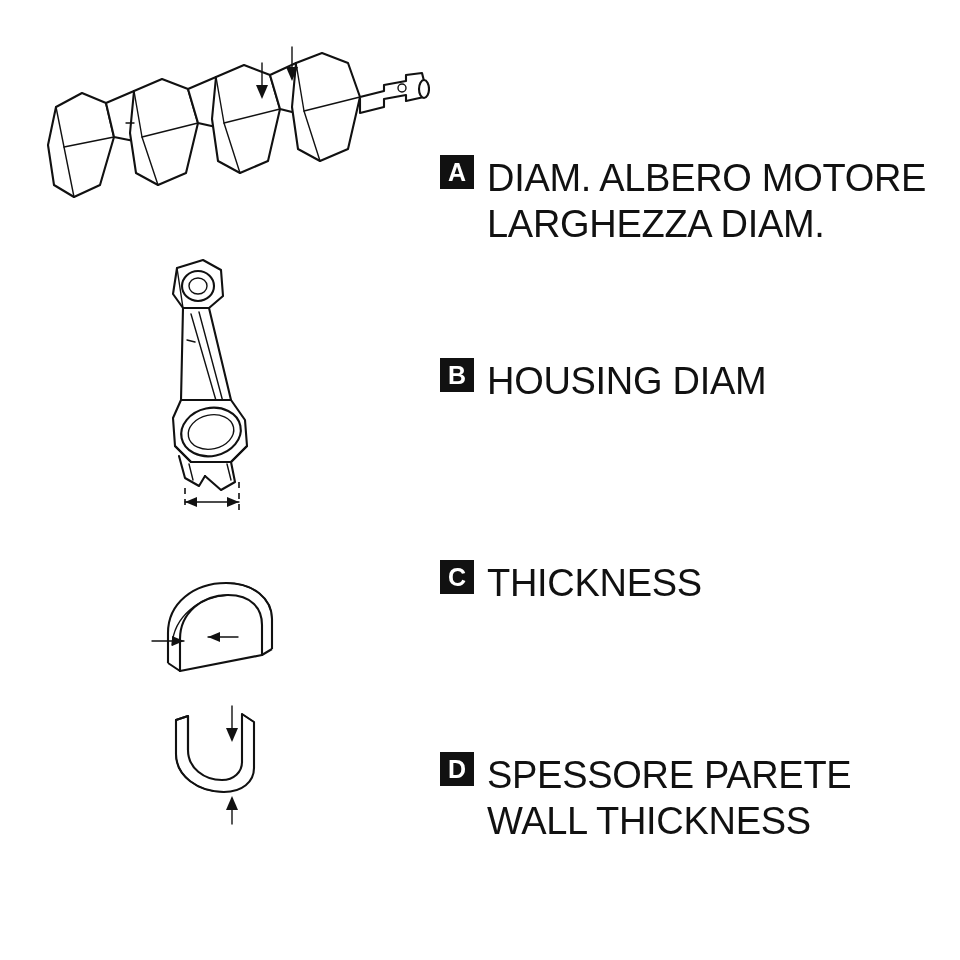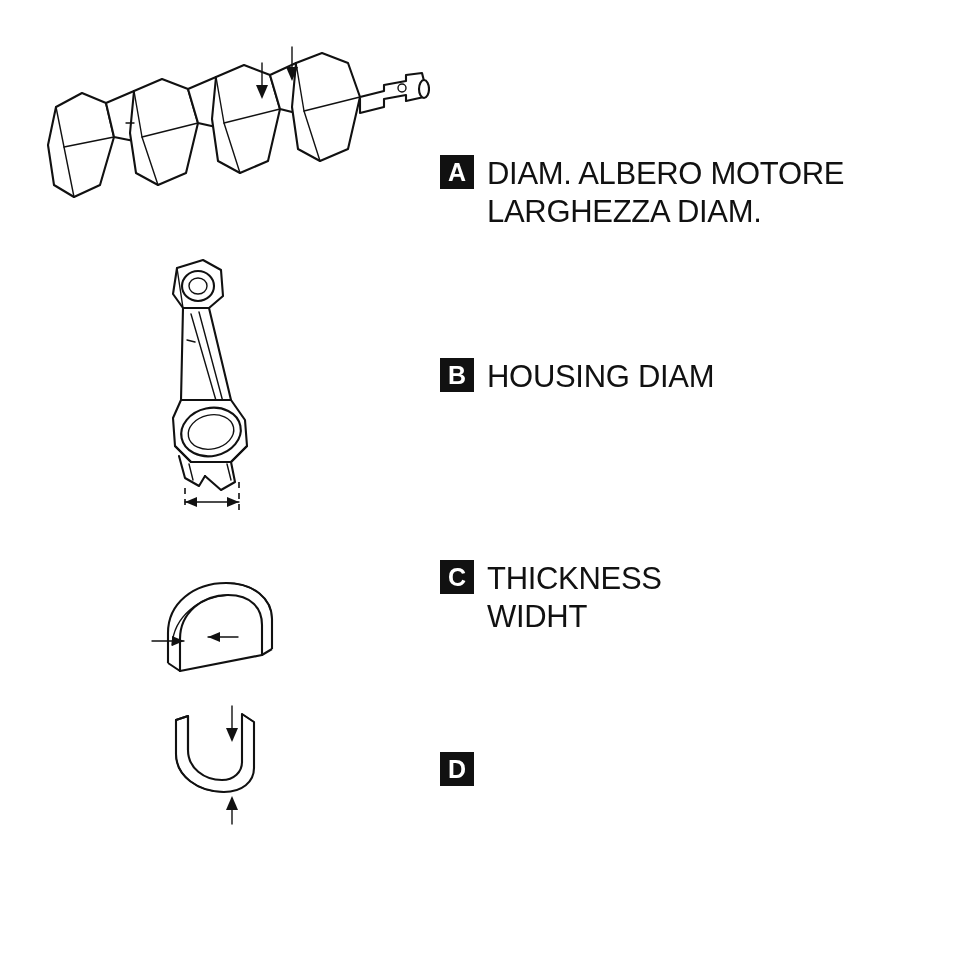--- a/index.html
+++ b/index.html
@@ -35,21 +35,21 @@
     color: #ffffff;
     font-size: 25px;
     font-weight: bold;
     line-height: 34px;
     text-align: center;
     flex: 0 0 auto;
     letter-spacing: 0px;
   }
   .label-text {
     margin-left: 13px;
-    font-size: 31px;
+    font-size: 38px;
     line-height: 1.22;
     font-weight: 500;
     letter-spacing: -0.3px;
     white-space: nowrap;
     color: #111111;
   }
   .label-text .line2 { display: block; }
 
   .label-a { left: 440px; top: 155px; }
   .label-b { left: 440px; top: 358px; }
@@ -187,21 +187,20 @@
         <path class="ln-thin" d="M88,62 L58,62"></path>
         <path class="fillk" d="M58,62 L70,57 L70,67 Z"></path>
       </g>
     </svg>
   </div>
 
   <div class="label-block label-c">
     <div class="letter-badge">C</div>
     <div class="label-text">
       <span>THICKNESS</span>
-      <span class="line2">WIDHT</span>
     </div>
   </div>
 
   <div class="drawing d-shellt">
     <svg width="190" height="130" viewBox="0 0 190 130" aria-hidden="true">
 
       <path class="fillw" d="M16,20 L16,54 C16,76 38,92 64,92 C82,92 94,82 94,68 L94,22 L82,14 L82,62 C82,72 74,80 62,80 C44,80 28,68 28,50 L28,16 Z"></path>
       <path class="ln" d="M16,20 L28,16 L28,50"></path>
       <path class="ln-thin" d="M82,14 L94,22"></path>
       <path class="ln-thin" d="M16,54 C16,76 38,92 64,92"></path>
@@ -210,15 +209,19 @@
         <path class="ln-thin" d="M72,6 L72,34"></path>
         <path class="fillk" d="M72,42 L66,28 L78,28 Z"></path>
         <path class="ln-thin" d="M72,124 L72,104"></path>
         <path class="fillk" d="M72,96 L66,110 L78,110 Z"></path>
       </g>
     </svg>
   </div>
 
   <div class="label-block label-d">
     <div class="letter-badge">D</div>
+    <div class="label-text">
+      <span>SPESSORE PARETE</span>
+      <span class="line2">WALL THICKNESS</span>
+    </div>
   </div>
 
 </div>
 
 </body></html>

